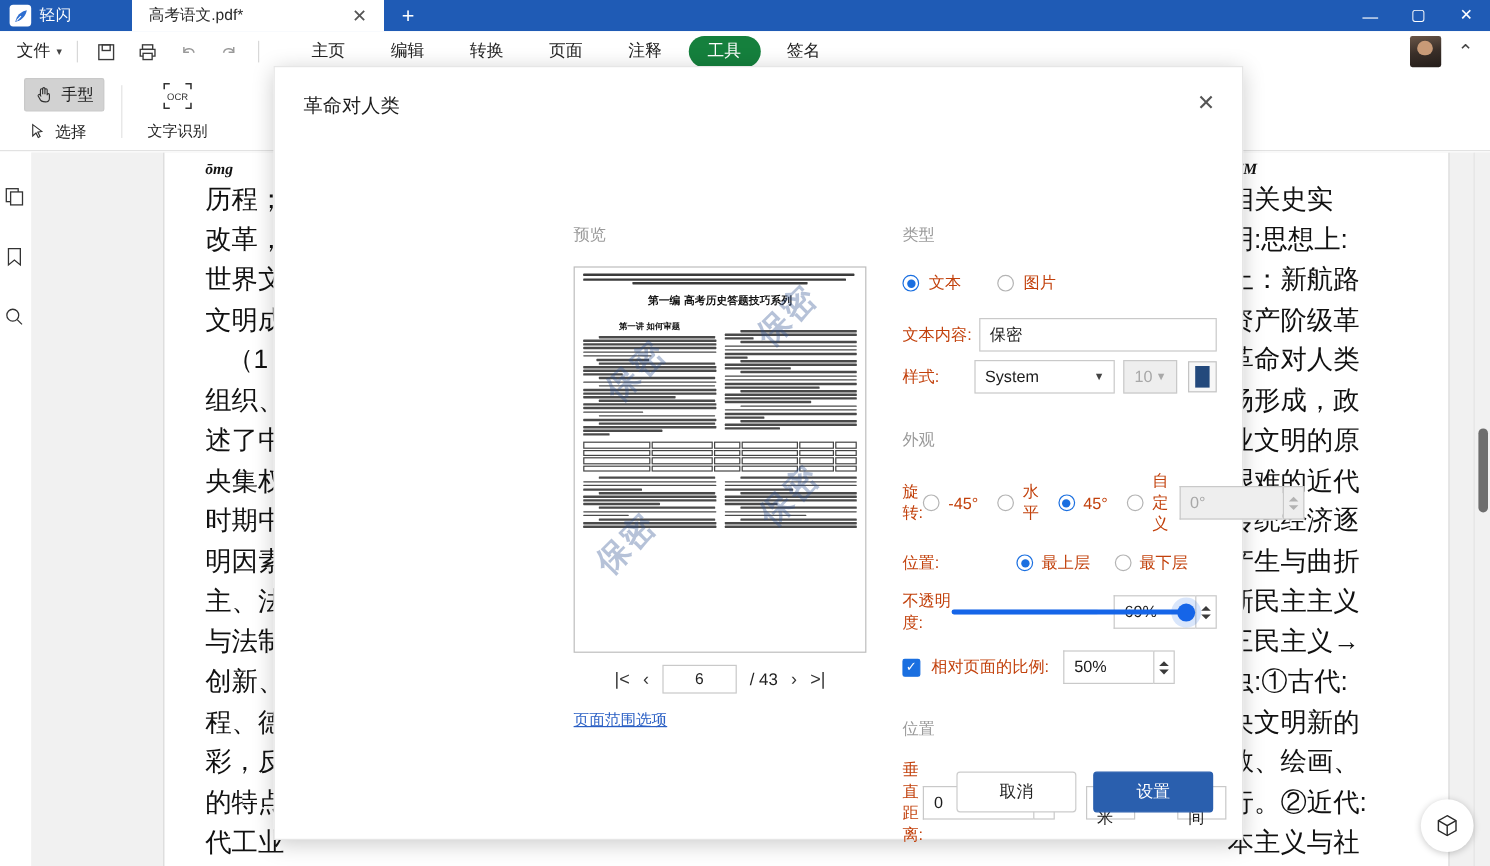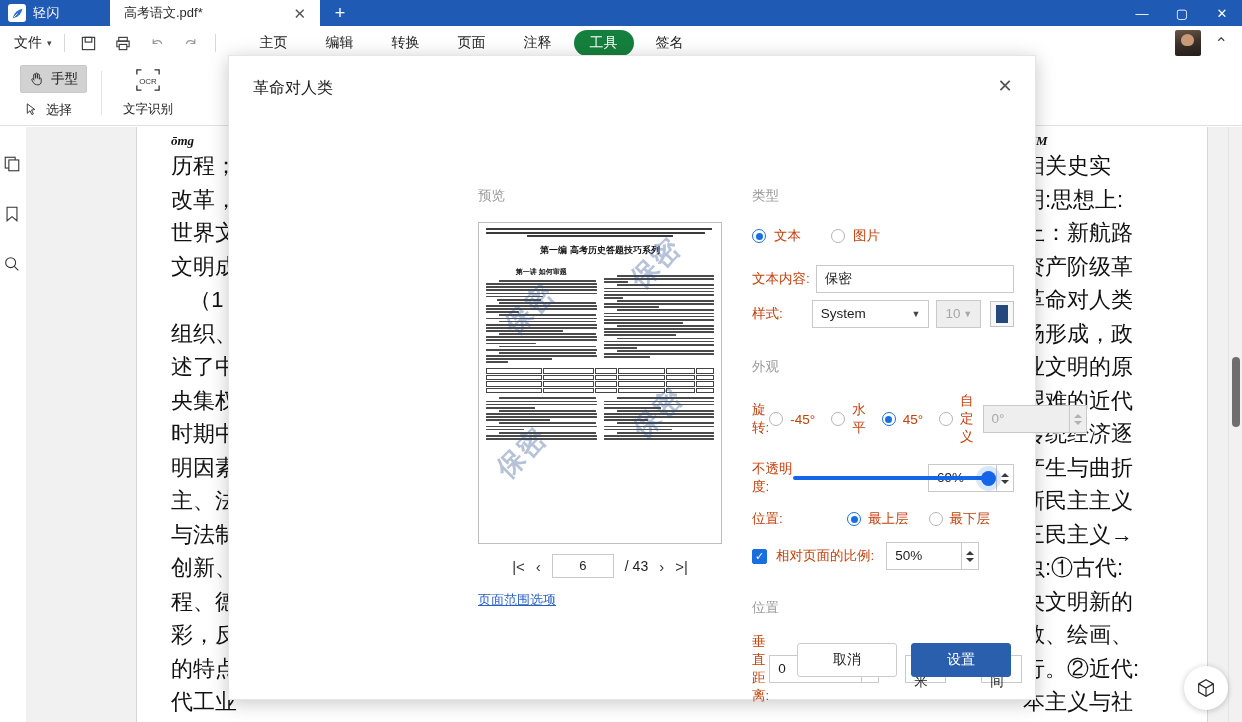--- a/index.html
+++ b/index.html
@@ -636,41 +636,41 @@
       <div class="spin" style="margin-left:9px;">
         <div class="tinput" style="width:86px;background:#eeeeee;color:#a8a8a8;">0°</div>
         <div class="spinbtns dis">
             <span class="sp-up"></span>
             <span class="sp-dn"></span>
           </div>
       </div>
     </div>
 
     <div class="row" style="margin-top:14px;">
+      <span class="lbl" style="width:95px;">位置:</span>
+      <span class="radio on"></span>
+      <span class="lbl" style="margin-left:7px;">最上层</span>
+      <span class="radio" style="margin-left:20px;"></span>
+      <span class="lbl" style="margin-left:7px;">最下层</span>
+    </div>
+
+    <div class="row" style="margin-top:14px;">
       <span class="lbl" style="width:95px;">不透明度:</span>
       <div class="slider">
         <div class="sl-track"></div>
         <div class="sl-fill" id="slFill" style="width: 195.27px;"></div>
         <div class="sl-knob" id="slKnob" style="left: 187.77px;"></div>
       </div>
       <div class="spin" style="margin-left:12px;">
         <div class="tinput" style="width:68px;">69%</div>
         <div class="spinbtns">
             <span class="sp-up"></span>
             <span class="sp-dn"></span>
           </div>
       </div>
-    </div>
-
-    <div class="row" style="margin-top:14px;">
-      <span class="lbl" style="width:95px;">位置:</span>
-      <span class="radio on"></span>
-      <span class="lbl" style="margin-left:7px;">最上层</span>
-      <span class="radio" style="margin-left:20px;"></span>
-      <span class="lbl" style="margin-left:7px;">最下层</span>
     </div>
 
     <div class="row" style="margin-top:14px;">
       <span class="cbox on"></span>
       <span class="lbl" style="margin-left:9px;">相对页面的比例:</span>
       <div class="spin" style="margin-left:12px;">
         <div class="tinput" style="width:75px;">50%</div>
         <div class="spinbtns">
             <span class="sp-up"></span>
             <span class="sp-dn"></span>

